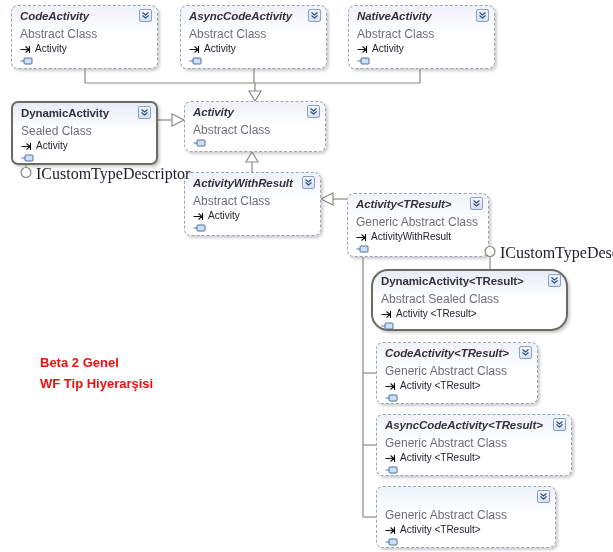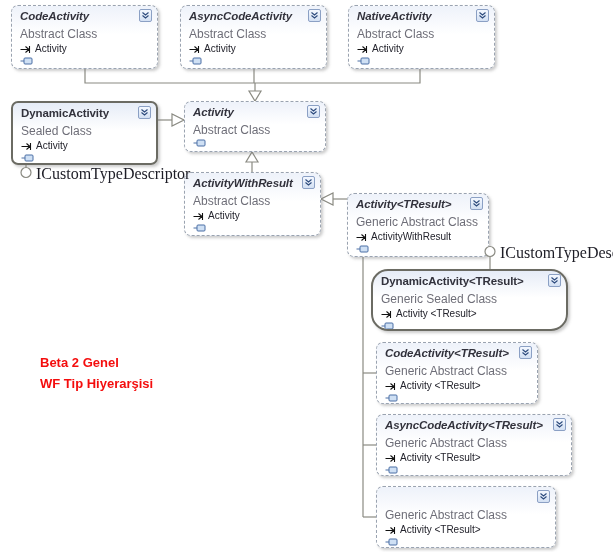--- a/index.html
+++ b/index.html
@@ -339,21 +339,21 @@
     <div class="hdr">
       <div class="n-title">
         <span>DynamicActivity</span><span class="tparam">&lt;TResult&gt;</span>
       </div>
       <div class="chev">
         <svg width="9" height="9" viewBox="0 0 9 9">
             <path d="M1.5 1.5 L4.5 4 L7.5 1.5 M1.5 4.5 L4.5 7 L7.5 4.5" stroke="#2c4a7c" stroke-width="1.1" fill="none"></path>
           </svg>
       </div>
     </div>
-    <div class="n-kind">Generic Sealed Class</div>
+    <div class="n-kind">Abstract Sealed Class</div>
     <div class="n-base">
       <svg class="base-ico" viewBox="0 0 11 9">
           <path d="M0.5 4.5 H8 M5.5 1.5 L9 4.5 L5.5 7.5 M9.5 1 V8" stroke="#111" stroke-width="1.1" fill="none"></path>
         </svg>
       <span>Activity &lt;TResult&gt;</span>
     </div>
     <div class="n-foot">
       <svg class="mem-ico" viewBox="0 0 13 8">
           <rect x="4" y="1" width="8" height="6" rx="1" fill="#cfe0f4" stroke="#4a6fa5" stroke-width="1"></rect>
           <path d="M0.5 4 H4" stroke="#4a6fa5" stroke-width="1"></path>

